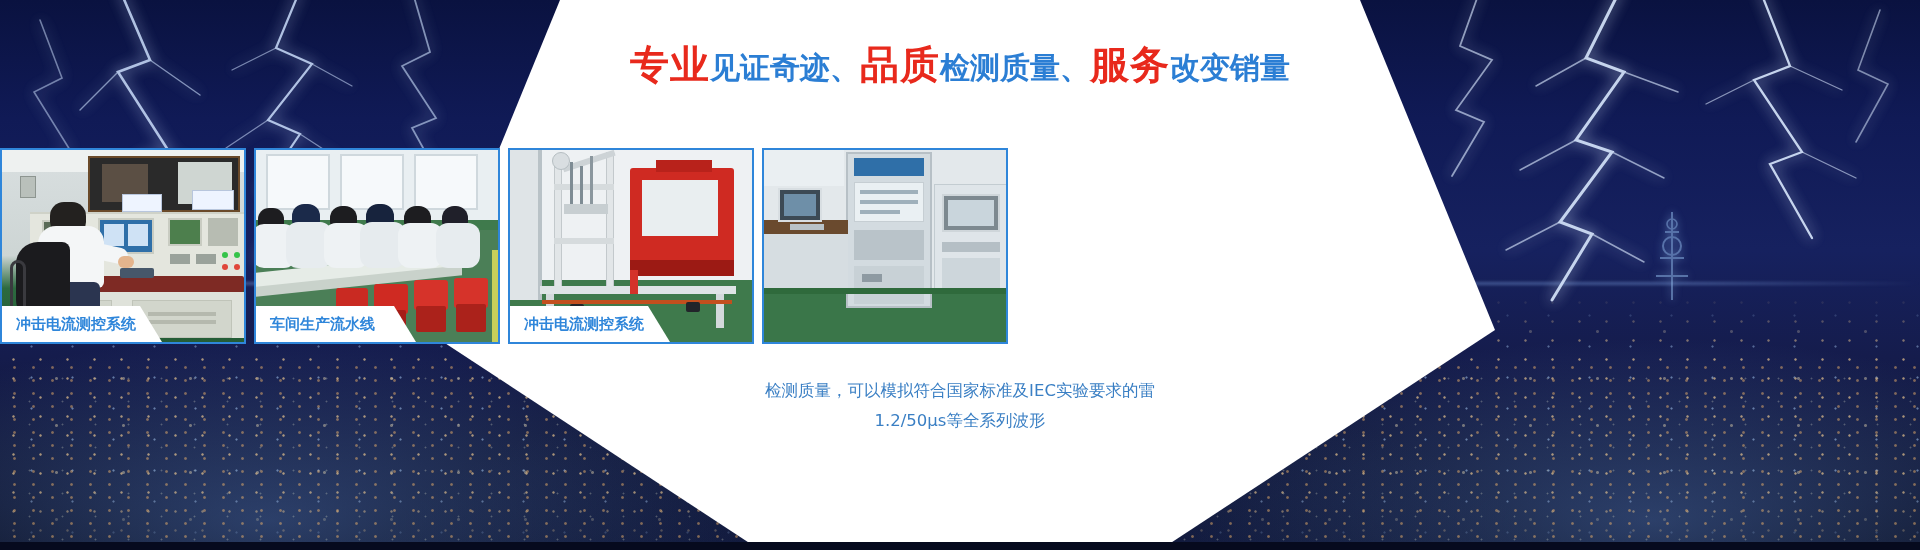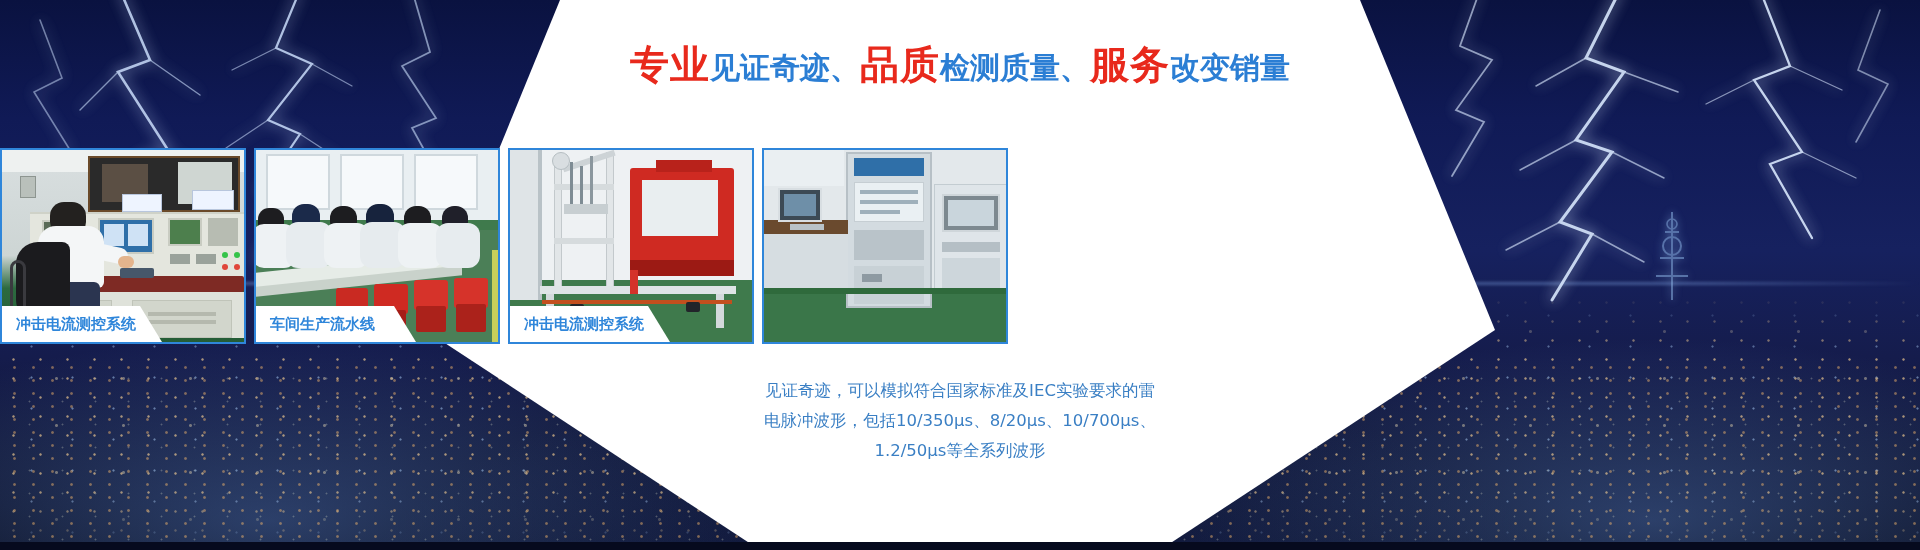--- a/index.html
+++ b/index.html
@@ -355,19 +355,18 @@
             <div class="r" style="left:0;top:0;width:80px;height:36px;background:#eaeff2"></div>
 
             <div class="r" style="left:0;top:138px;width:100%;height:6px;background:#2f6a3c"></div>
           </div>
         </div>
       </div>
 
     </div>
 
     <div class="paragraph">
-      <div>见证奇迹，可以模拟符合国家标准及IEC实验要求的雷</div>
-      <div>电脉冲波形，包括10/350μs、8/20μs、10/700μs、</div>
+      <div>检测质量，可以模拟符合国家标准及IEC实验要求的雷</div>
       <div>1.2/50μs等全系列波形</div>
     </div>
 
   </div>
 </div>
 
 </body></html>

